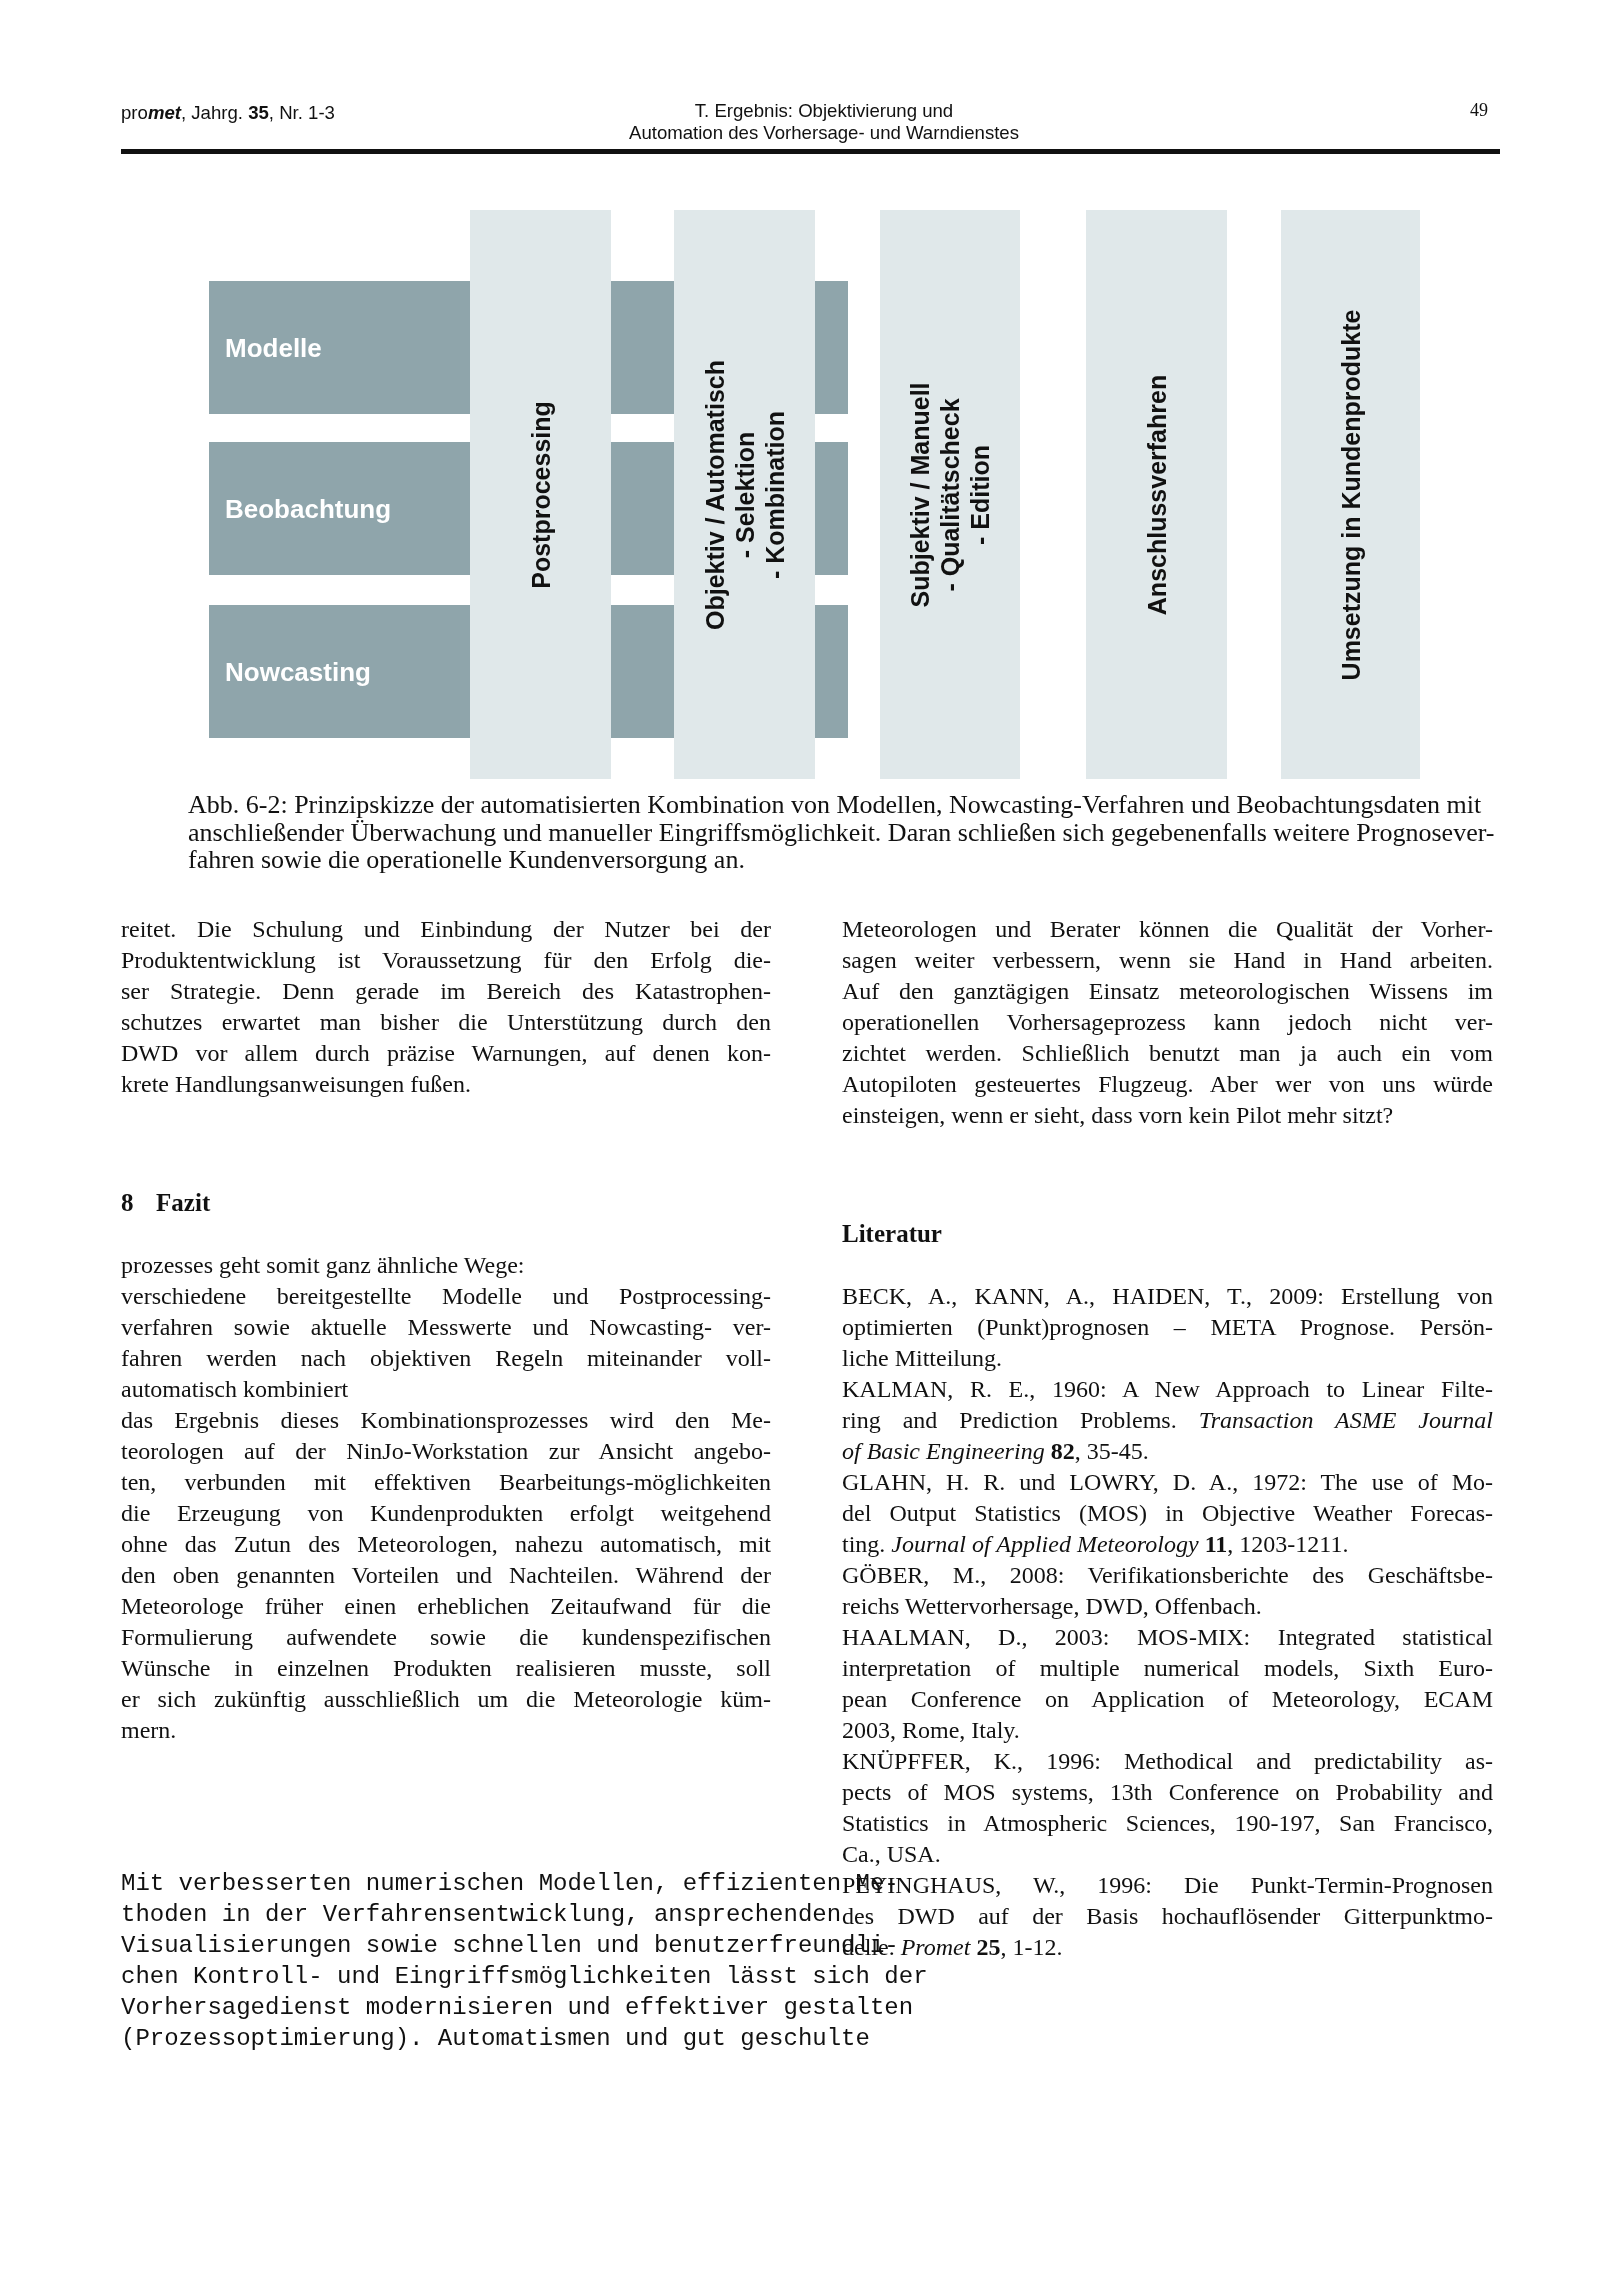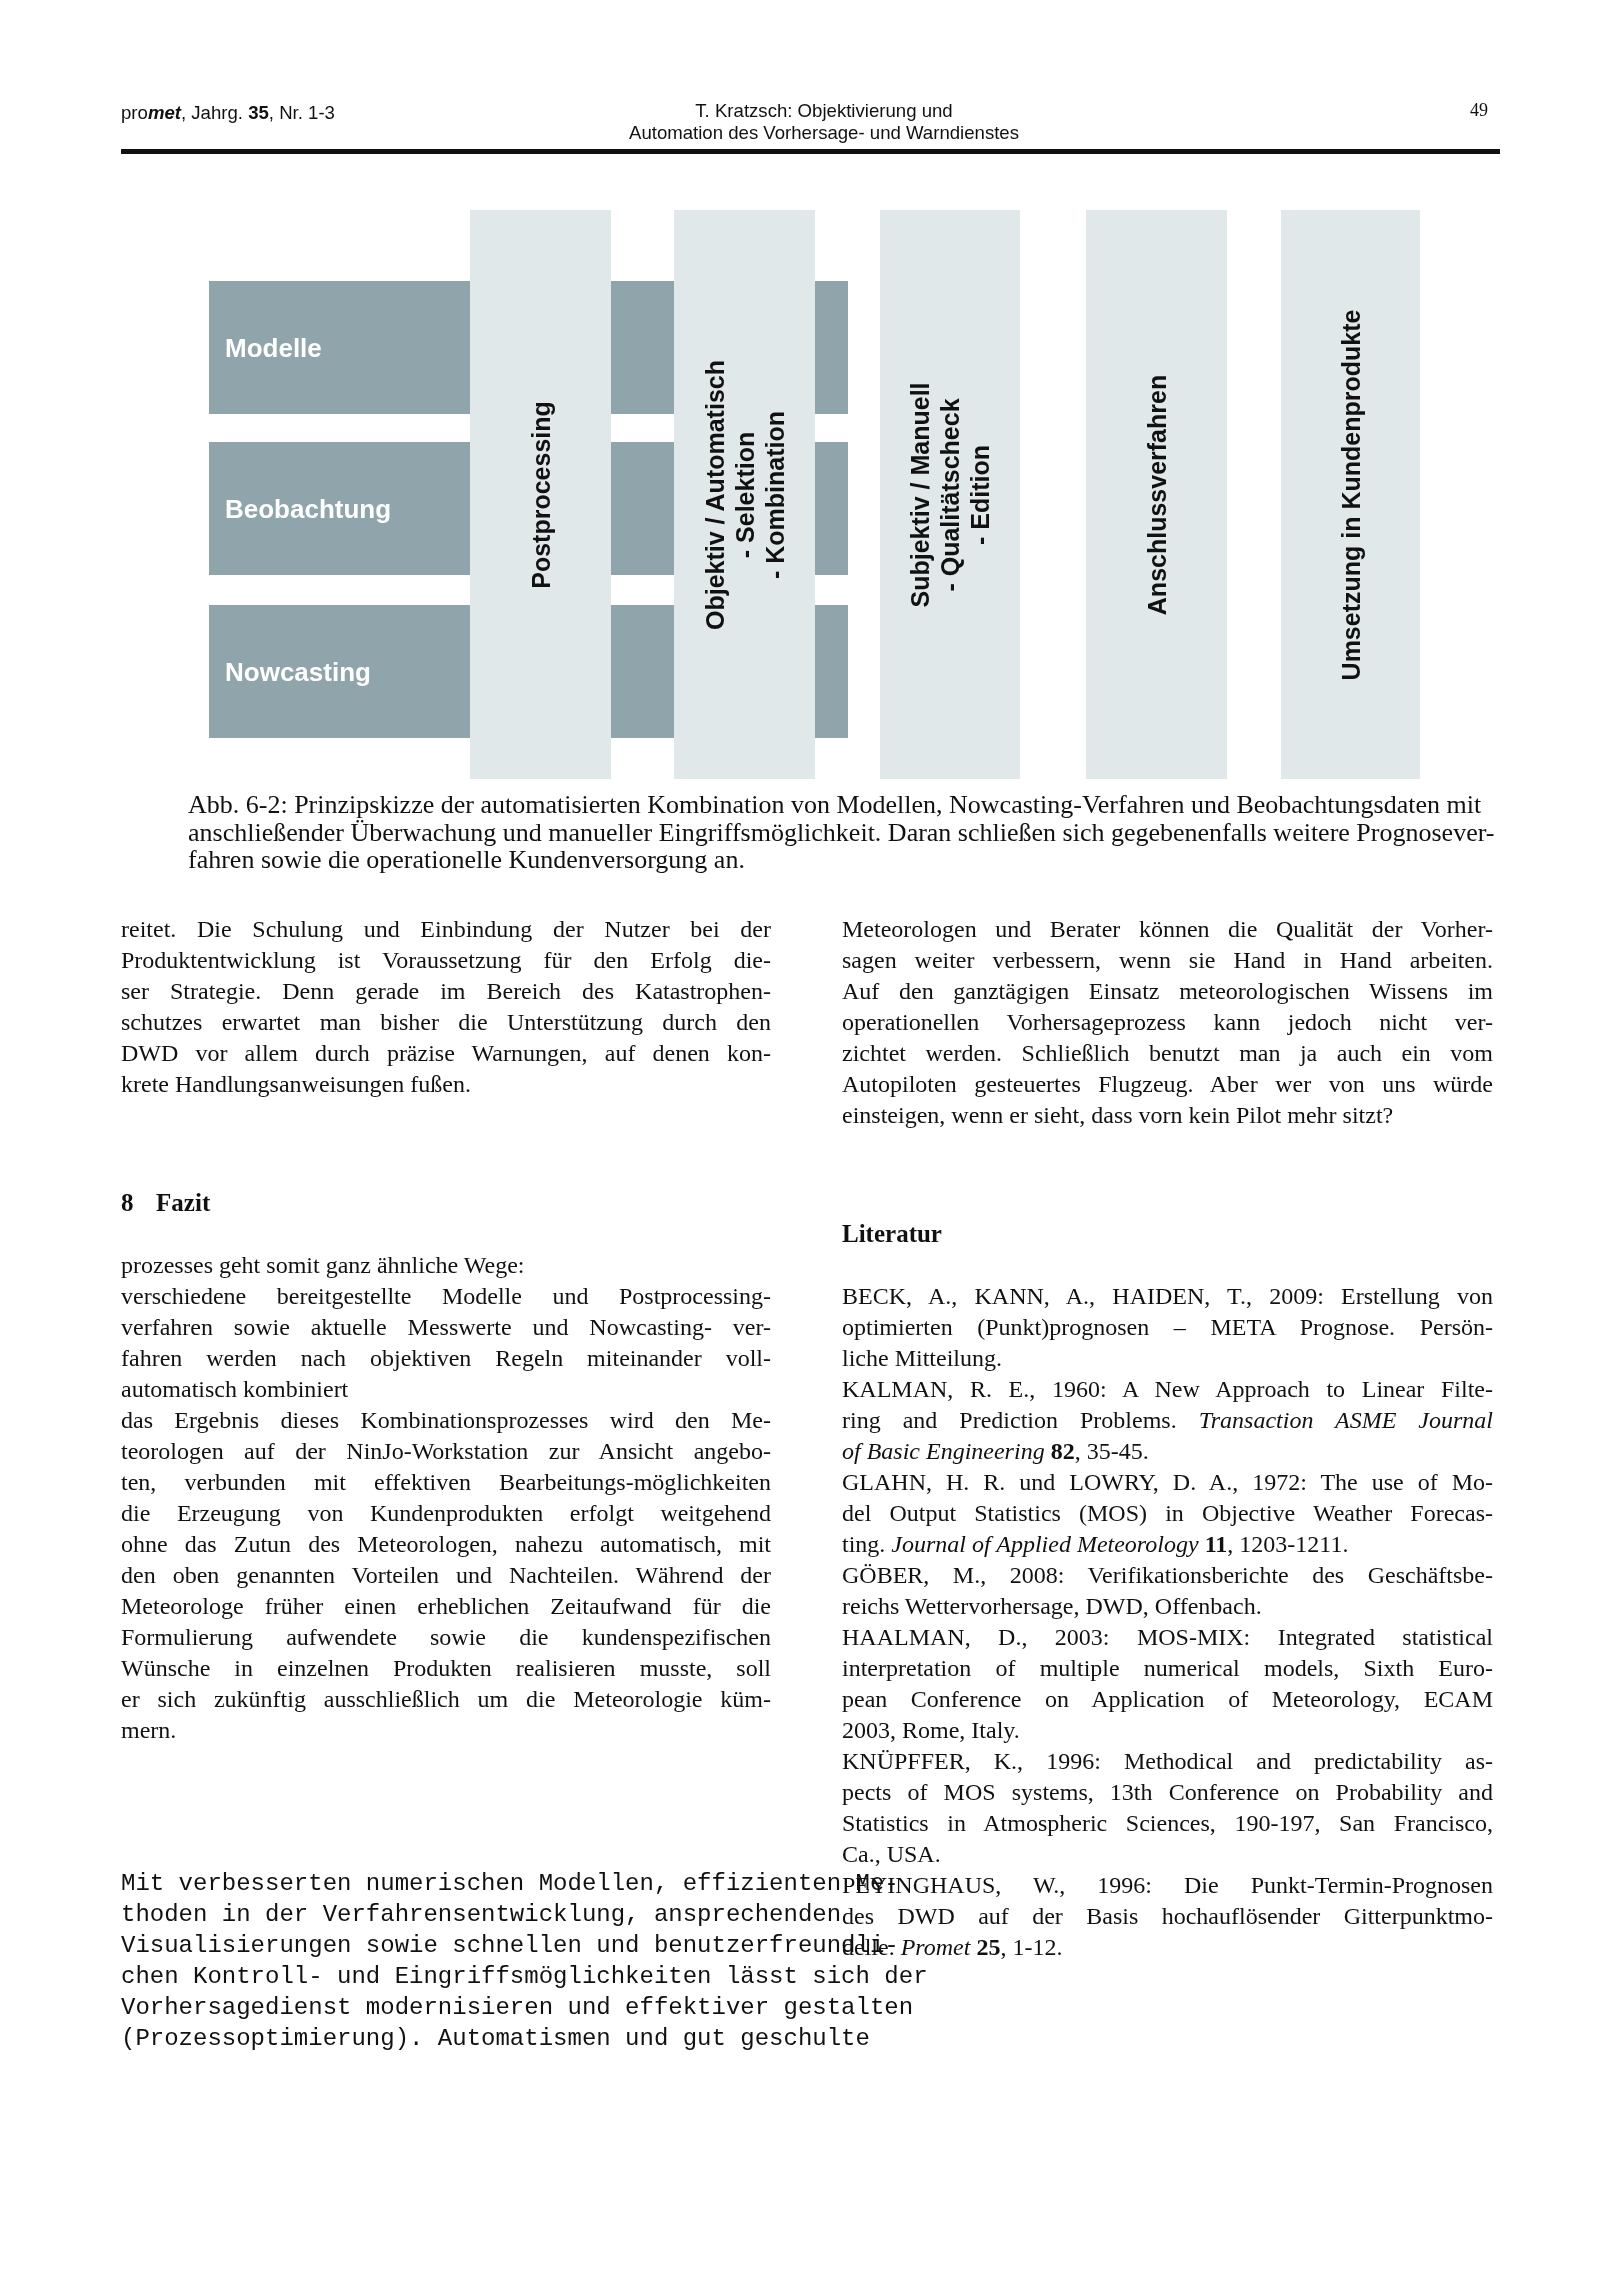--- a/index.html
+++ b/index.html
@@ -31,21 +31,21 @@
   .line.last { text-align-last:left; }
   .head { font-weight:bold; font-size:25px; }
   i { font-style:italic; }
   b { font-weight:bold; }
 </style>
 </head>
 <body>
 
 <div id="hdr-left" class="sans"><span>pro</span><i><b>met</b></i><span>, Jahrg. </span><b>35</b><span>, Nr. 1-3</span></div>
 <div id="hdr-center" class="sans">
-  <div>T. Kratzsch: Objektivierung und</div>
+  <div>T. Ergebnis: Objektivierung und</div>
   <div>Automation des Vorhersage- und Warndienstes</div>
 </div>
 <div id="hdr-page" class="serif">49</div>
 <div id="hdr-rule"></div>
 
 <div id="diagram" class="sans">
     <div class="bar" style="left: 197px; width: 639px; top: 281px; height: 133px; background: rgb(143, 165, 171);">
       <span class="bar-label" style="color: rgb(255, 255, 255);">Modelle</span>
     </div>
     <div class="bar" style="left: 197px; width: 639px; top: 442px; height: 133px; background: rgb(143, 165, 171);">

